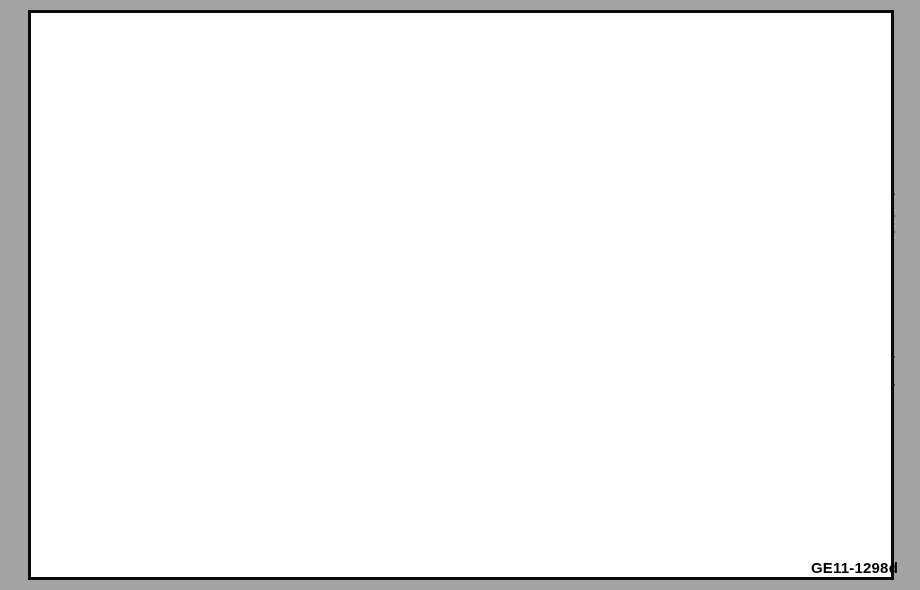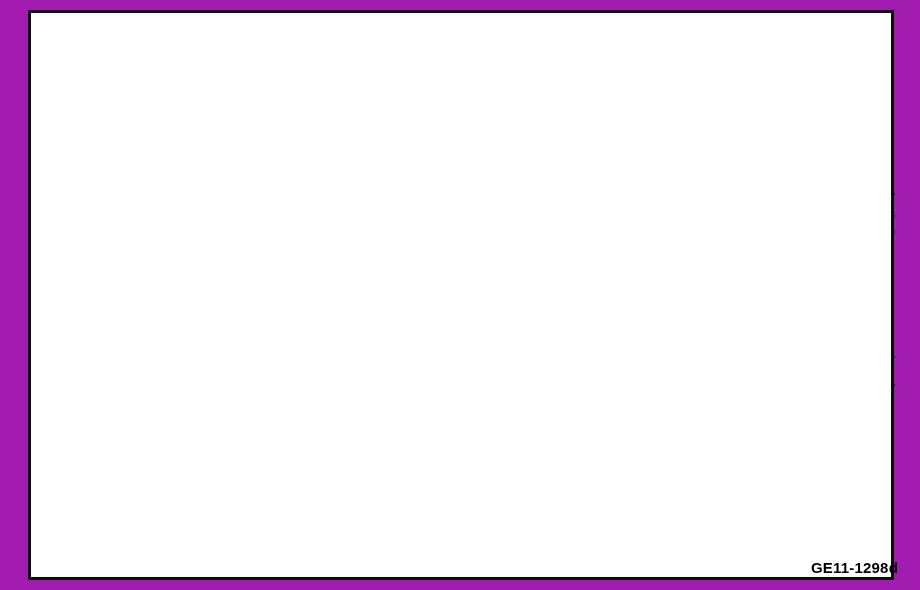--- a/index.html
+++ b/index.html
@@ -5,21 +5,21 @@
   html, body {
     margin: 0;
     padding: 0;
     background: #ffffff;
     font-family: "Liberation Sans", sans-serif;
   }
   #page {
     position: relative;
     width: 920px;
     height: 590px;
-    background: #a21caf;
+    background: #a3a3a3;
     overflow: hidden;
   }
   #frame {
     position: absolute;
     left: 28px;
     top: 10px;
     width: 866px;
     height: 570px;
     border: 3px solid #0a0a0a;
     box-sizing: border-box;

